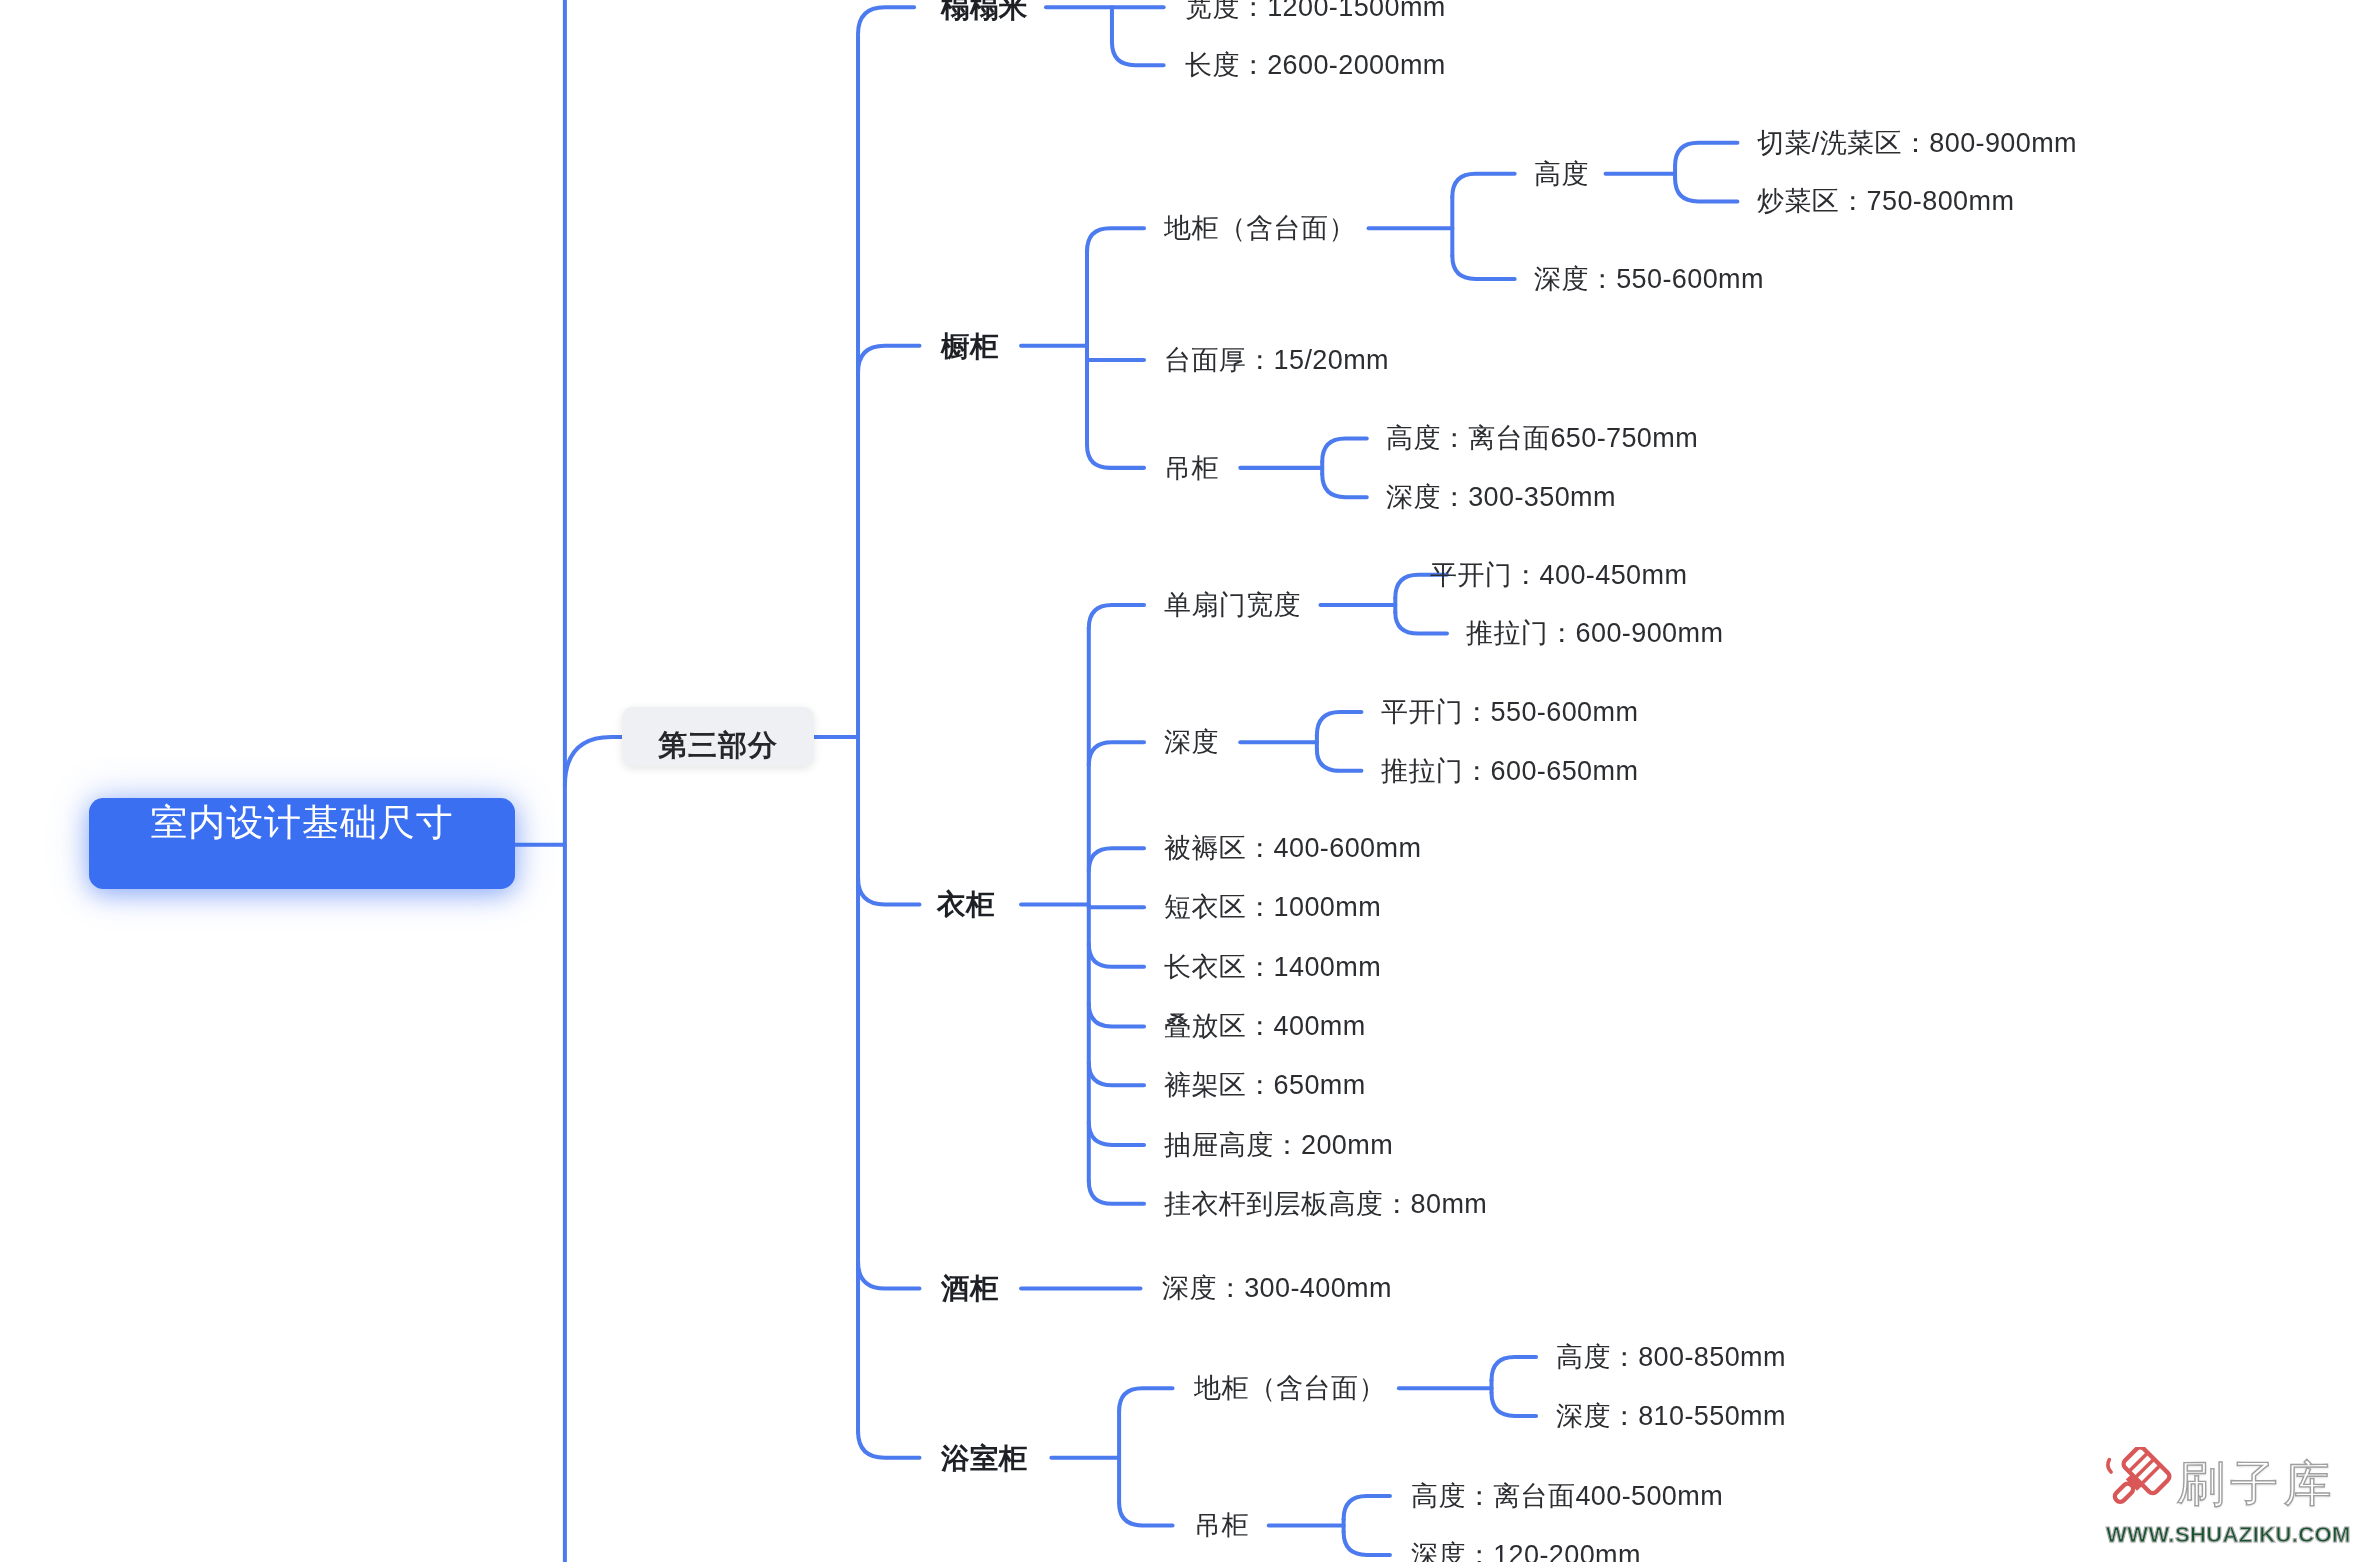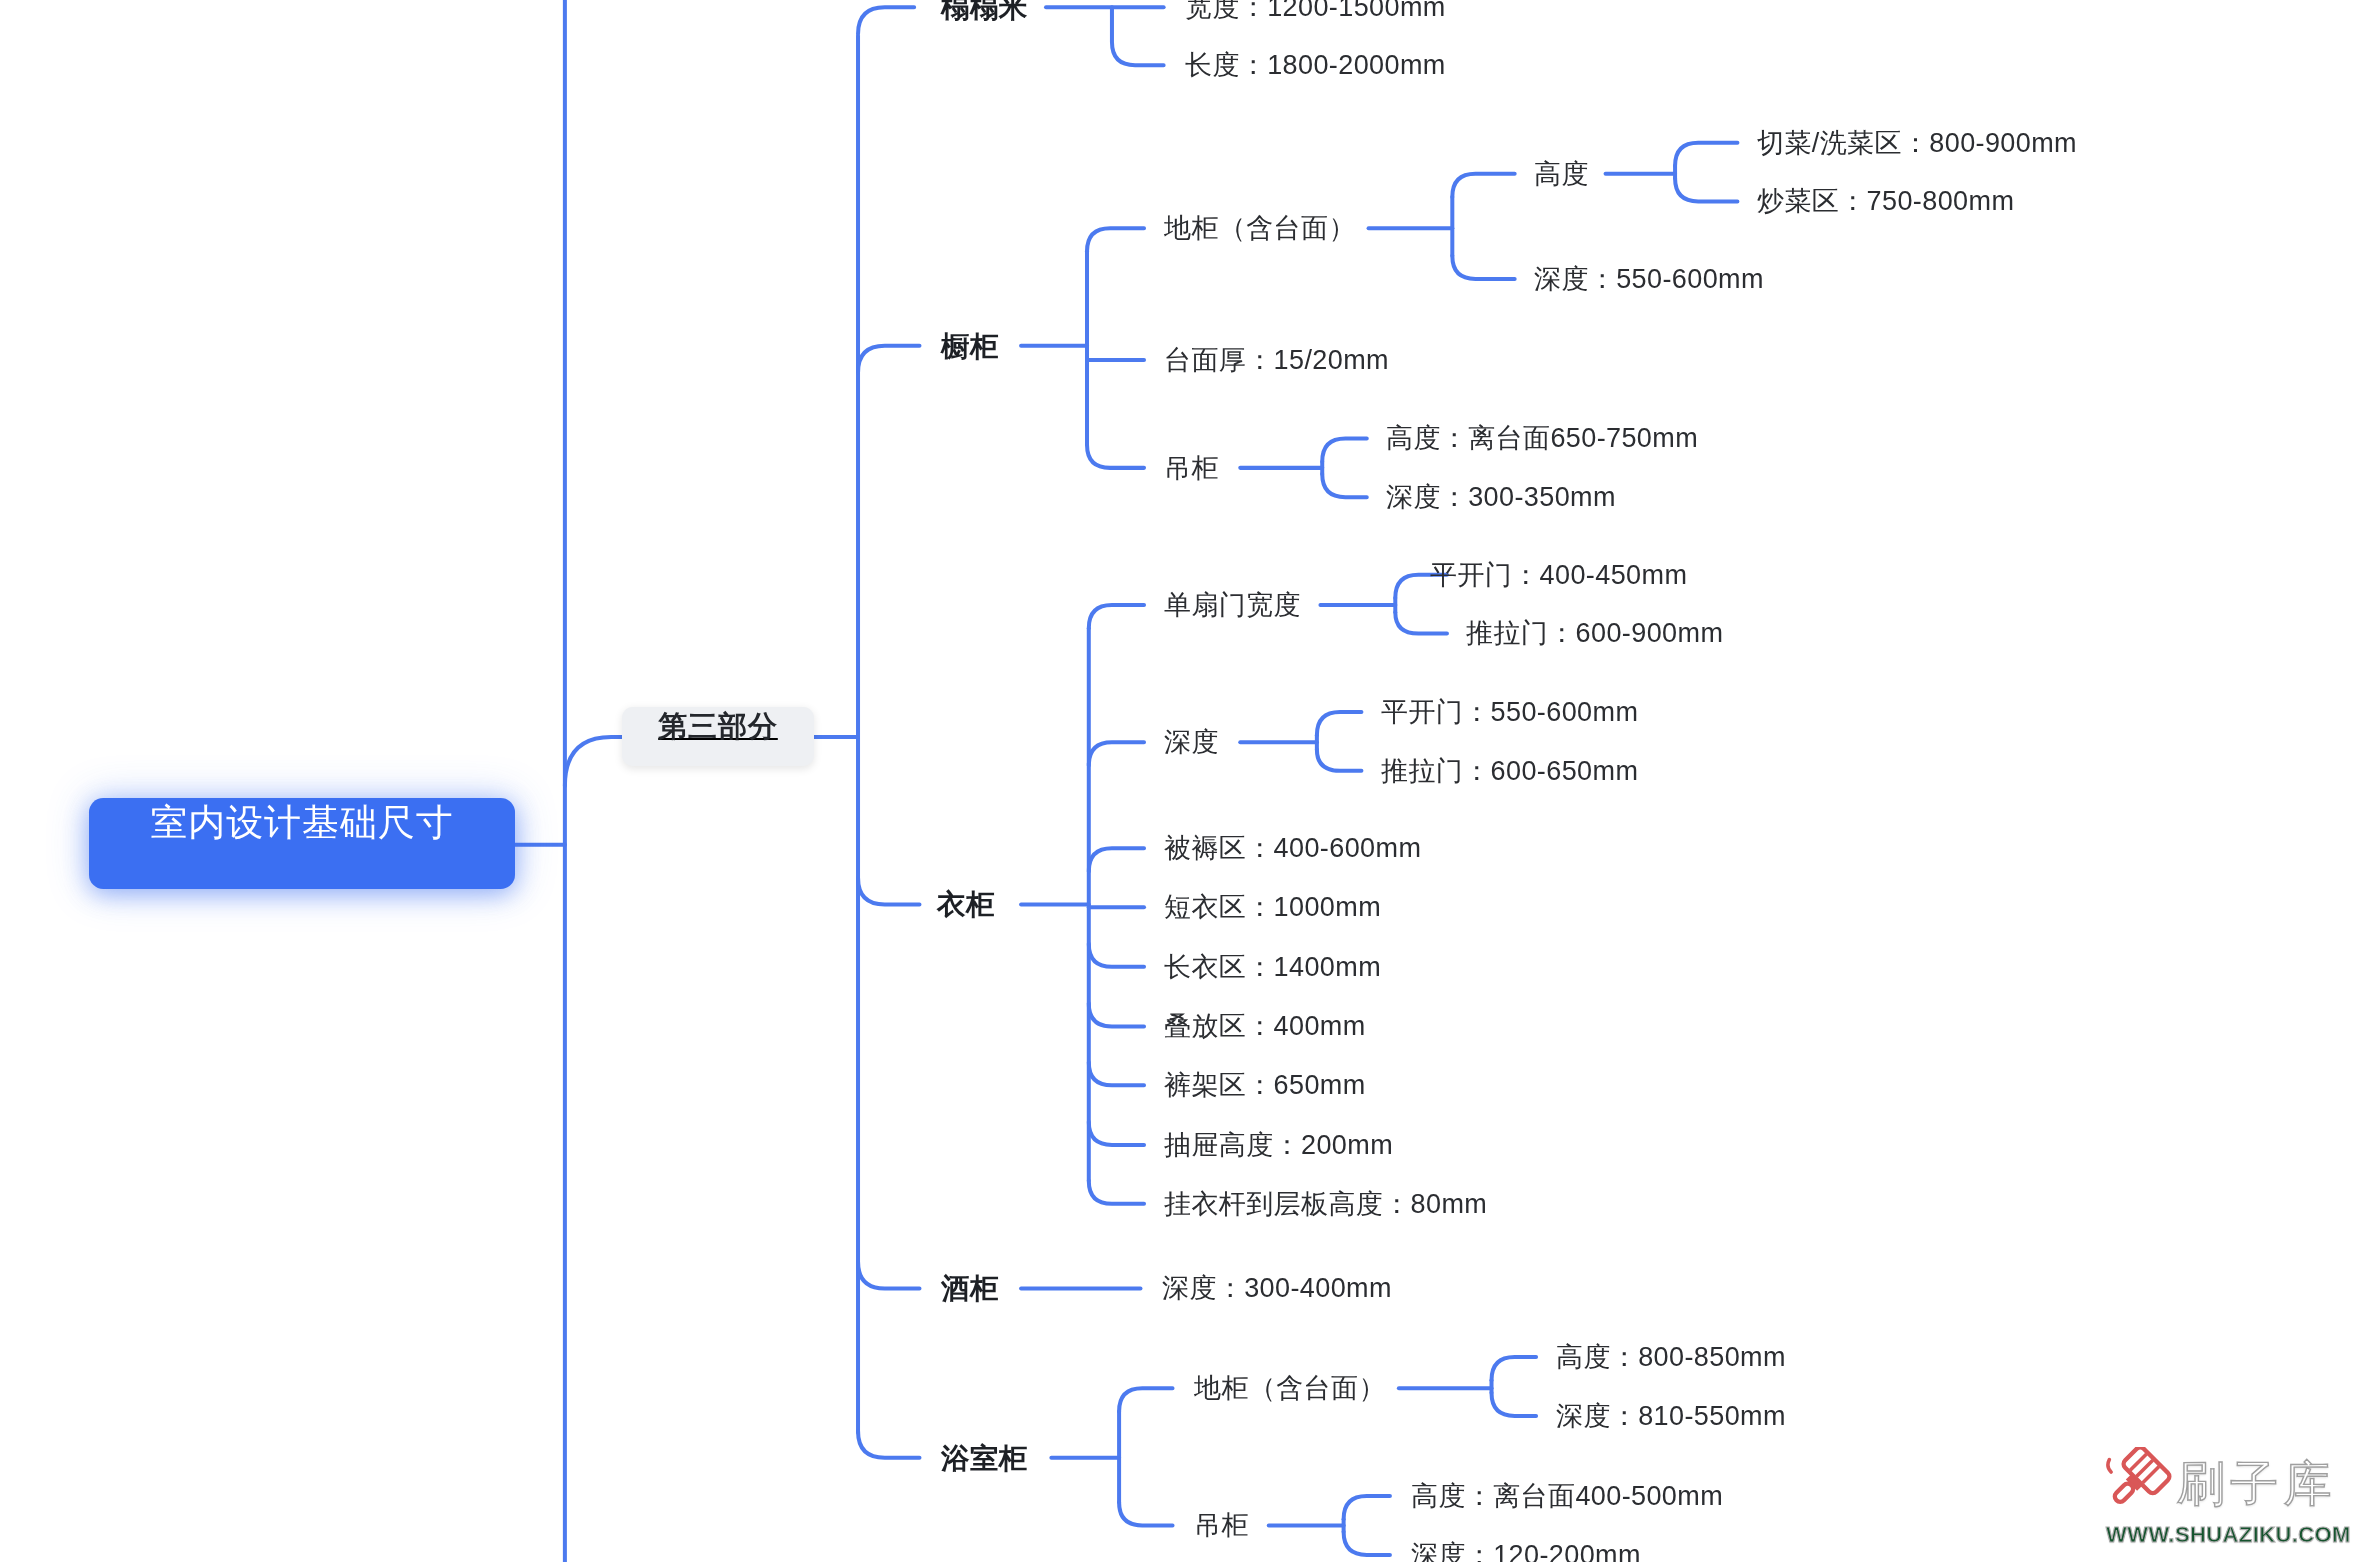--- a/index.html
+++ b/index.html
@@ -14,23 +14,22 @@
   }
   .cat{font-weight:700;font-size:28.5px;color:#1d2025;}
   .root-node{
     position:absolute;left:89px;top:798px;width:426px;height:91px;
     background:#3b6ff2;border-radius:14.3px;display:flex;align-items:flex-start;justify-content:center;
     box-shadow:0 5.3px 23px rgba(59,111,242,.45),0 0 41px rgba(59,111,242,.28);
   }
   .root-node span{color:#ffffff;font-size:37px;letter-spacing:0.9px;}
   .section-node{
     position:absolute;left:622px;top:707px;width:192px;height:59px;
-    background:#eef0f3;border-radius:10.7px;display:flex;align-items:flex-start;justify-content:center;
+    background:#eef0f3;border-radius:10.7px;display:flex;align-items:flex-end;justify-content:center;
     box-shadow:0 2.7px 8px rgba(0,0,0,.10);
-    text-decoration:underline;
   }
   .section-node span{color:#24272c;font-size:29px;font-weight:700;letter-spacing:0.9px;}
   .watermark{position:absolute;left:2099px;top:1443px;width:241px;height:116px;}
   .wm-brand{
     position:absolute;left:78px;top:41px;transform:translateY(-50%);
     font-size:48px;font-weight:400;letter-spacing:5.3px;color:#ffffff;
     -webkit-text-stroke:1.4px #9f9f9f;text-shadow:0 0.9px 2.7px rgba(0,0,0,.18);white-space:nowrap;
   }
   .wm-site{
     position:absolute;left:7.1px;top:92px;transform:translateY(-50%);
@@ -122,21 +121,21 @@
   <div class="root-node">
     <span>室内设计基础尺寸</span>
   </div>
 
   <div class="section-node">
     <span>第三部分</span>
   </div>
 
   <span class="lbl cat" style="left:941px;top:7.1px">榻榻米</span>
   <span class="lbl" style="left:1185px;top:7.1px">宽度：1200-1500mm</span>
-  <span class="lbl" style="left:1185px;top:65px">长度：1800-2000mm</span>
+  <span class="lbl" style="left:1185px;top:65px">长度：2600-2000mm</span>
 
   <span class="lbl cat" style="left:941px;top:346px">橱柜</span>
   <span class="lbl" style="left:1164px;top:228px">地柜（含台面）</span>
   <span class="lbl" style="left:1534px;top:174px">高度</span>
   <span class="lbl" style="left:1757px;top:143px">切菜/洗菜区：800-900mm</span>
   <span class="lbl" style="left:1757px;top:201px">炒菜区：750-800mm</span>
   <span class="lbl" style="left:1534px;top:279px">深度：550-600mm</span>
   <span class="lbl" style="left:1164px;top:360px">台面厚：15/20mm</span>
   <span class="lbl" style="left:1164px;top:468px">吊柜</span>
   <span class="lbl" style="left:1386px;top:438px">高度：离台面650-750mm</span>

